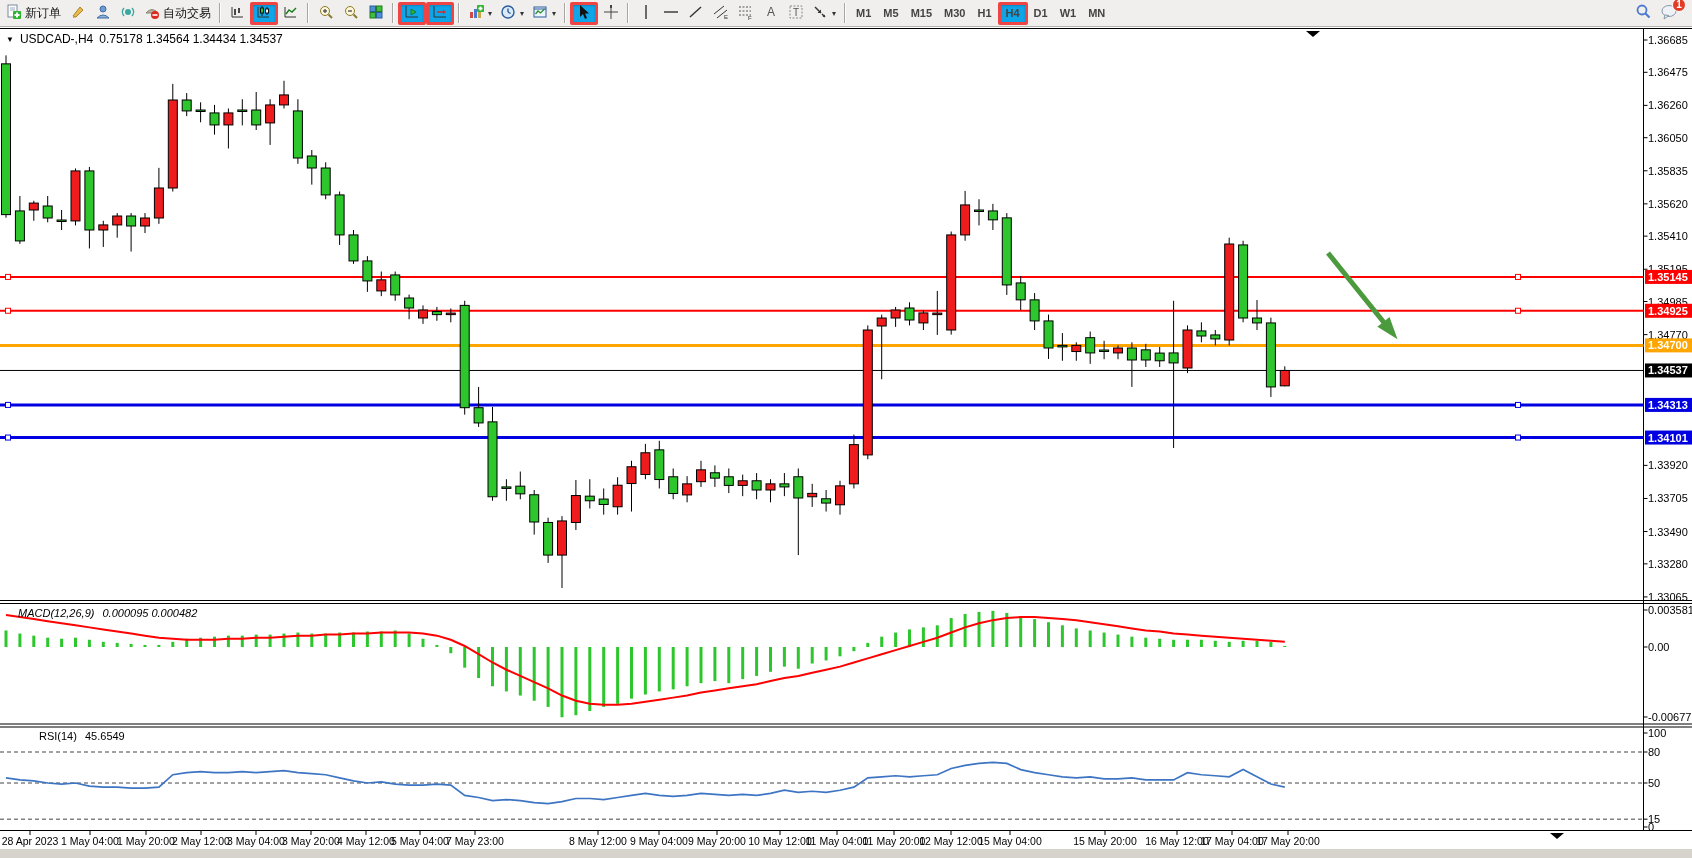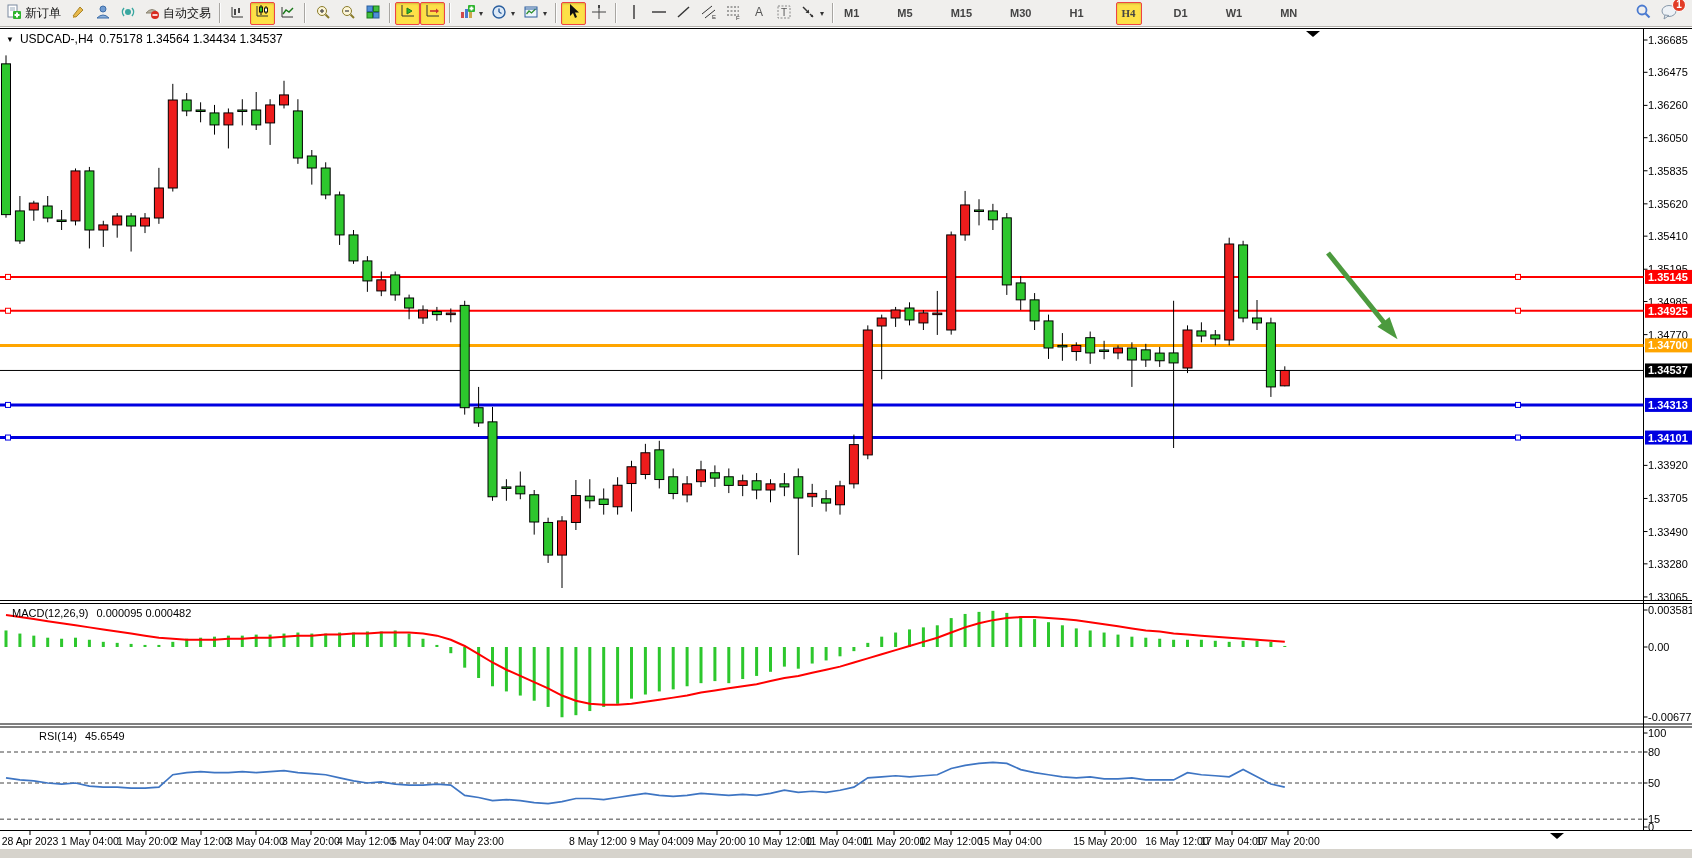--- a/index.html
+++ b/index.html
@@ -5,36 +5,36 @@
   * { margin:0; padding:0; box-sizing:border-box; }
   html,body { width:1692px; height:858px; overflow:hidden; background:#fff;
               font-family:"Liberation Sans", sans-serif; }
   
   .toolbar { position:absolute; left:0; top:0; width:1692px; height:27px;
              background:#f0efed; border-bottom:1px solid #b5b2ad;
              display:flex; align-items:center; padding:1px 2px; }
   .tb-btn { height:23px; min-width:25px; display:flex; align-items:center; justify-content:center;
             gap:3px; padding:0 3px; border:1px solid transparent; border-radius:2px;
             font-size:12px; color:#111; cursor:default; }
-  .tb-btn.pressed { background:#fde047; border:1px solid #ef4444; box-shadow:inset 0 1px 2px rgba(0,0,0,.18);font-family:Liberation Serif, serif; }
+  .tb-btn.pressed { background:#0ea5e9; border:3px solid #ef4444; box-shadow:inset 0 1px 2px rgba(0,0,0,.18); }
   .tb-sep { width:0; height:20px; border-left:1px solid #a8a6a2; border-right:1px solid #fdfdfd; margin:0 4px; }
   .tb-caret { font-size:8px; color:#333; margin-left:1px; }
   .tb-label { font-size:12px; white-space:nowrap; }
   .tf-btn { font-size:11px; font-weight:bold; color:#444; padding:0 5px; }
   .toolbar-right { margin-left:auto; display:flex; align-items:center; }
   .badge { position:absolute; right:-5px; top:-5px; width:14px; height:14px; background:#e23c26;
            border-radius:50%; color:#fff; font-size:10px; font-weight:bold;
            display:flex; align-items:center; justify-content:center; border:1px solid #fff; }
   .chat-wrap { position:relative; }
   
   #chart-stage { position:absolute; left:0; top:27px; width:1692px; height:831px; background:#fff; }
   #chart-svg { position:absolute; left:0; top:0; }
   .overlay-label { position:absolute; font-size:11px; color:#000; white-space:nowrap; z-index:5; }
   #symbol-line { left:6px; top:5px; display:flex; align-items:center; gap:6px; font-size:12px; }
-  #macd-line  { left:12px; top:580px; }
+  #macd-line  { left:18px; top:580px;font-style:italic; }
   #rsi-line   { left:6px; top:703px;margin-left:33px; }
   .tri { font-size:8px; color:#000; }
 </style>
 </head>
 <body>
 
 <div class="toolbar">
   <div class="tb-btn">
     <span>
       <svg width="16" height="16">
@@ -277,21 +277,21 @@
       <svg width="16" height="16">
           <line x1="3" y1="3" x2="9" y2="9" stroke="#333" stroke-width="1.4"></line>
           <polygon points="9,5.5 9,9 5.5,9" fill="#333"></polygon>
           <line x1="13" y1="13" x2="10" y2="10" stroke="#333" stroke-width="1.4"></line>
           <polygon points="13,10.5 13,13 10.5,13" fill="#333"></polygon>
         </svg>
     </span>
     <span class="tb-caret">▾</span>
   </div>
   <span class="tb-sep"></span>
-  <div id="tf-group" style="display:flex;gap:26px;">
+  <div id="tf-group" style="display:flex;">
       <div class="tb-btn tf-btn">M1</div>
       <div class="tb-btn tf-btn">M5</div>
       <div class="tb-btn tf-btn">M15</div>
       <div class="tb-btn tf-btn">M30</div>
       <div class="tb-btn tf-btn">H1</div>
       <div class="tb-btn tf-btn pressed">H4</div>
       <div class="tb-btn tf-btn">D1</div>
       <div class="tb-btn tf-btn">W1</div>
       <div class="tb-btn tf-btn">MN</div>
     </div>

